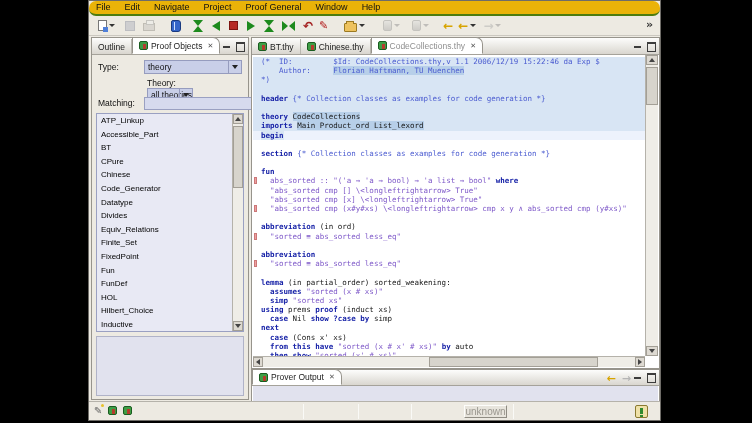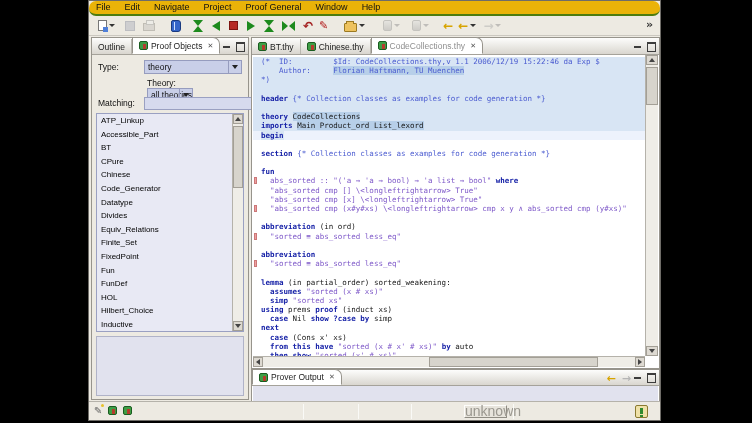--- a/index.html
+++ b/index.html
@@ -130,21 +130,21 @@
 
   
   .statusbar{position:absolute;left:0;top:400px;width:100%;height:21px;background:#edeae2;
              border-top:1px solid #b5b2aa;}
   .st-left{position:absolute;left:5px;top:3px;display:flex;gap:6px;align-items:center;}
   .st-pen{color:#666;font:10px "DejaVu Sans",sans-serif;position:relative;}
   .st-pen::after{content:'';position:absolute;right:-2px;top:-1px;width:3px;height:3px;background:#e8c22a;border-radius:50%;}
   .st-sep{position:absolute;top:2px;width:1px;height:15px;background:#c6c3bb;border-right:1px solid #fafaf7;}
   .unknown-btn{position:absolute;left:375px;top:3px;width:43px;height:13px;background:#e7e4dc;
                border:1px solid;border-color:#fdfdfb #8f8c83 #8f8c83 #fdfdfb;
-               font-size:14px;color:#9a978f;text-align:center;line-height:11px;}
+               font-size:10px;color:#9a978f;text-align:center;line-height:11px;}
   .st-right-icon{position:absolute;right:12px;top:3px;width:13px;height:13px;background:#efe1a8;
                border:1px solid #8a7a30;border-radius:2px;position:absolute;}
   .st-right-icon::after{content:'';position:absolute;left:4px;top:2px;width:3px;height:6px;background:#2e8a2e;}
   .st-right-icon::before{content:'';position:absolute;left:4px;top:9px;width:3px;height:2px;background:#2e8a2e;}
 </style>
 </head>
 <body>
 
 <div class="screen">
   <div class="window">

